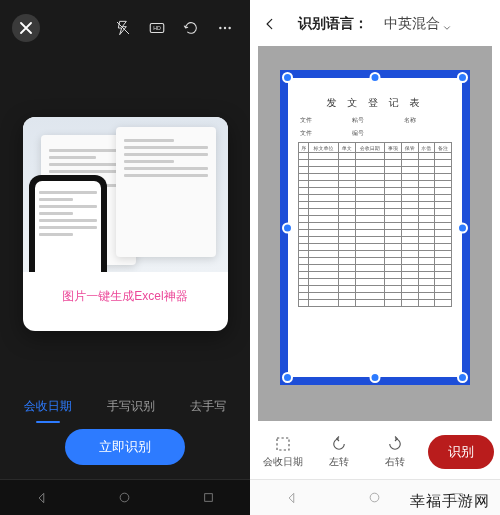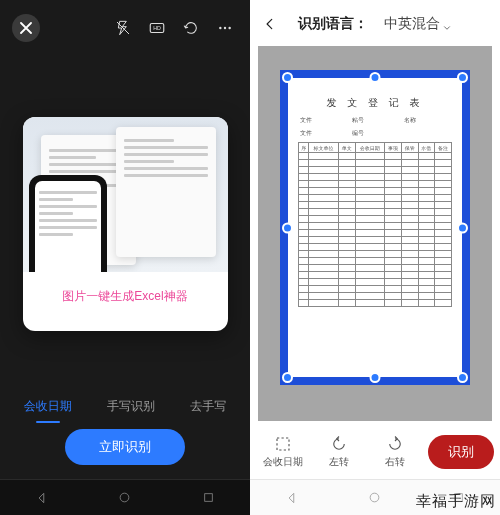--- a/index.html
+++ b/index.html
@@ -55,21 +55,21 @@
   .form-table { width:100%; border-collapse:collapse; font-size:5px; color:#555; }
   .form-table th, .form-table td { border:0.5px solid #888; padding:1px; height:7px; text-align:center; font-weight:400; }
   .form-table th { height:10px; }
   .bottom-tools { display:flex; align-items:center; padding:6px 6px 10px; gap:2px; }
   .tool { flex:1; display:flex; flex-direction:column; align-items:center; font-size:10px; color:#555; gap:2px; cursor:pointer; }
   .tool svg { width:18px; height:18px; }
   .recognize-btn { background:#b91c1c; color:#fff; font-size:13px; padding:8px 20px; border-radius:20px; border:none; cursor:pointer; margin-left:4px; }
   .navbar2 { height: 36px; background: #fafafa; border-top:1px solid #e5e5e5; display:flex; justify-content:space-around; align-items:center; }
   .navbtn2 { color:#888; width:26px; height:26px; display:flex; align-items:center; justify-content:center; cursor:pointer; }
   
-  .watermark { position:absolute; right:4px; bottom:4px; font-size:15px; color:#222; font-weight:500; letter-spacing:1px; pointer-events:none; }
+  .watermark { position:absolute; right:10px; bottom:4px; font-size:15px; color:#222; font-weight:500; letter-spacing:1px; pointer-events:none; }
 </style>
 </head>
 <body>
 
 <div class="screenshot">
   <div class="phones">
 
     <div class="phone left-phone">
       <div class="topbar">
         <div class="close-btn">

